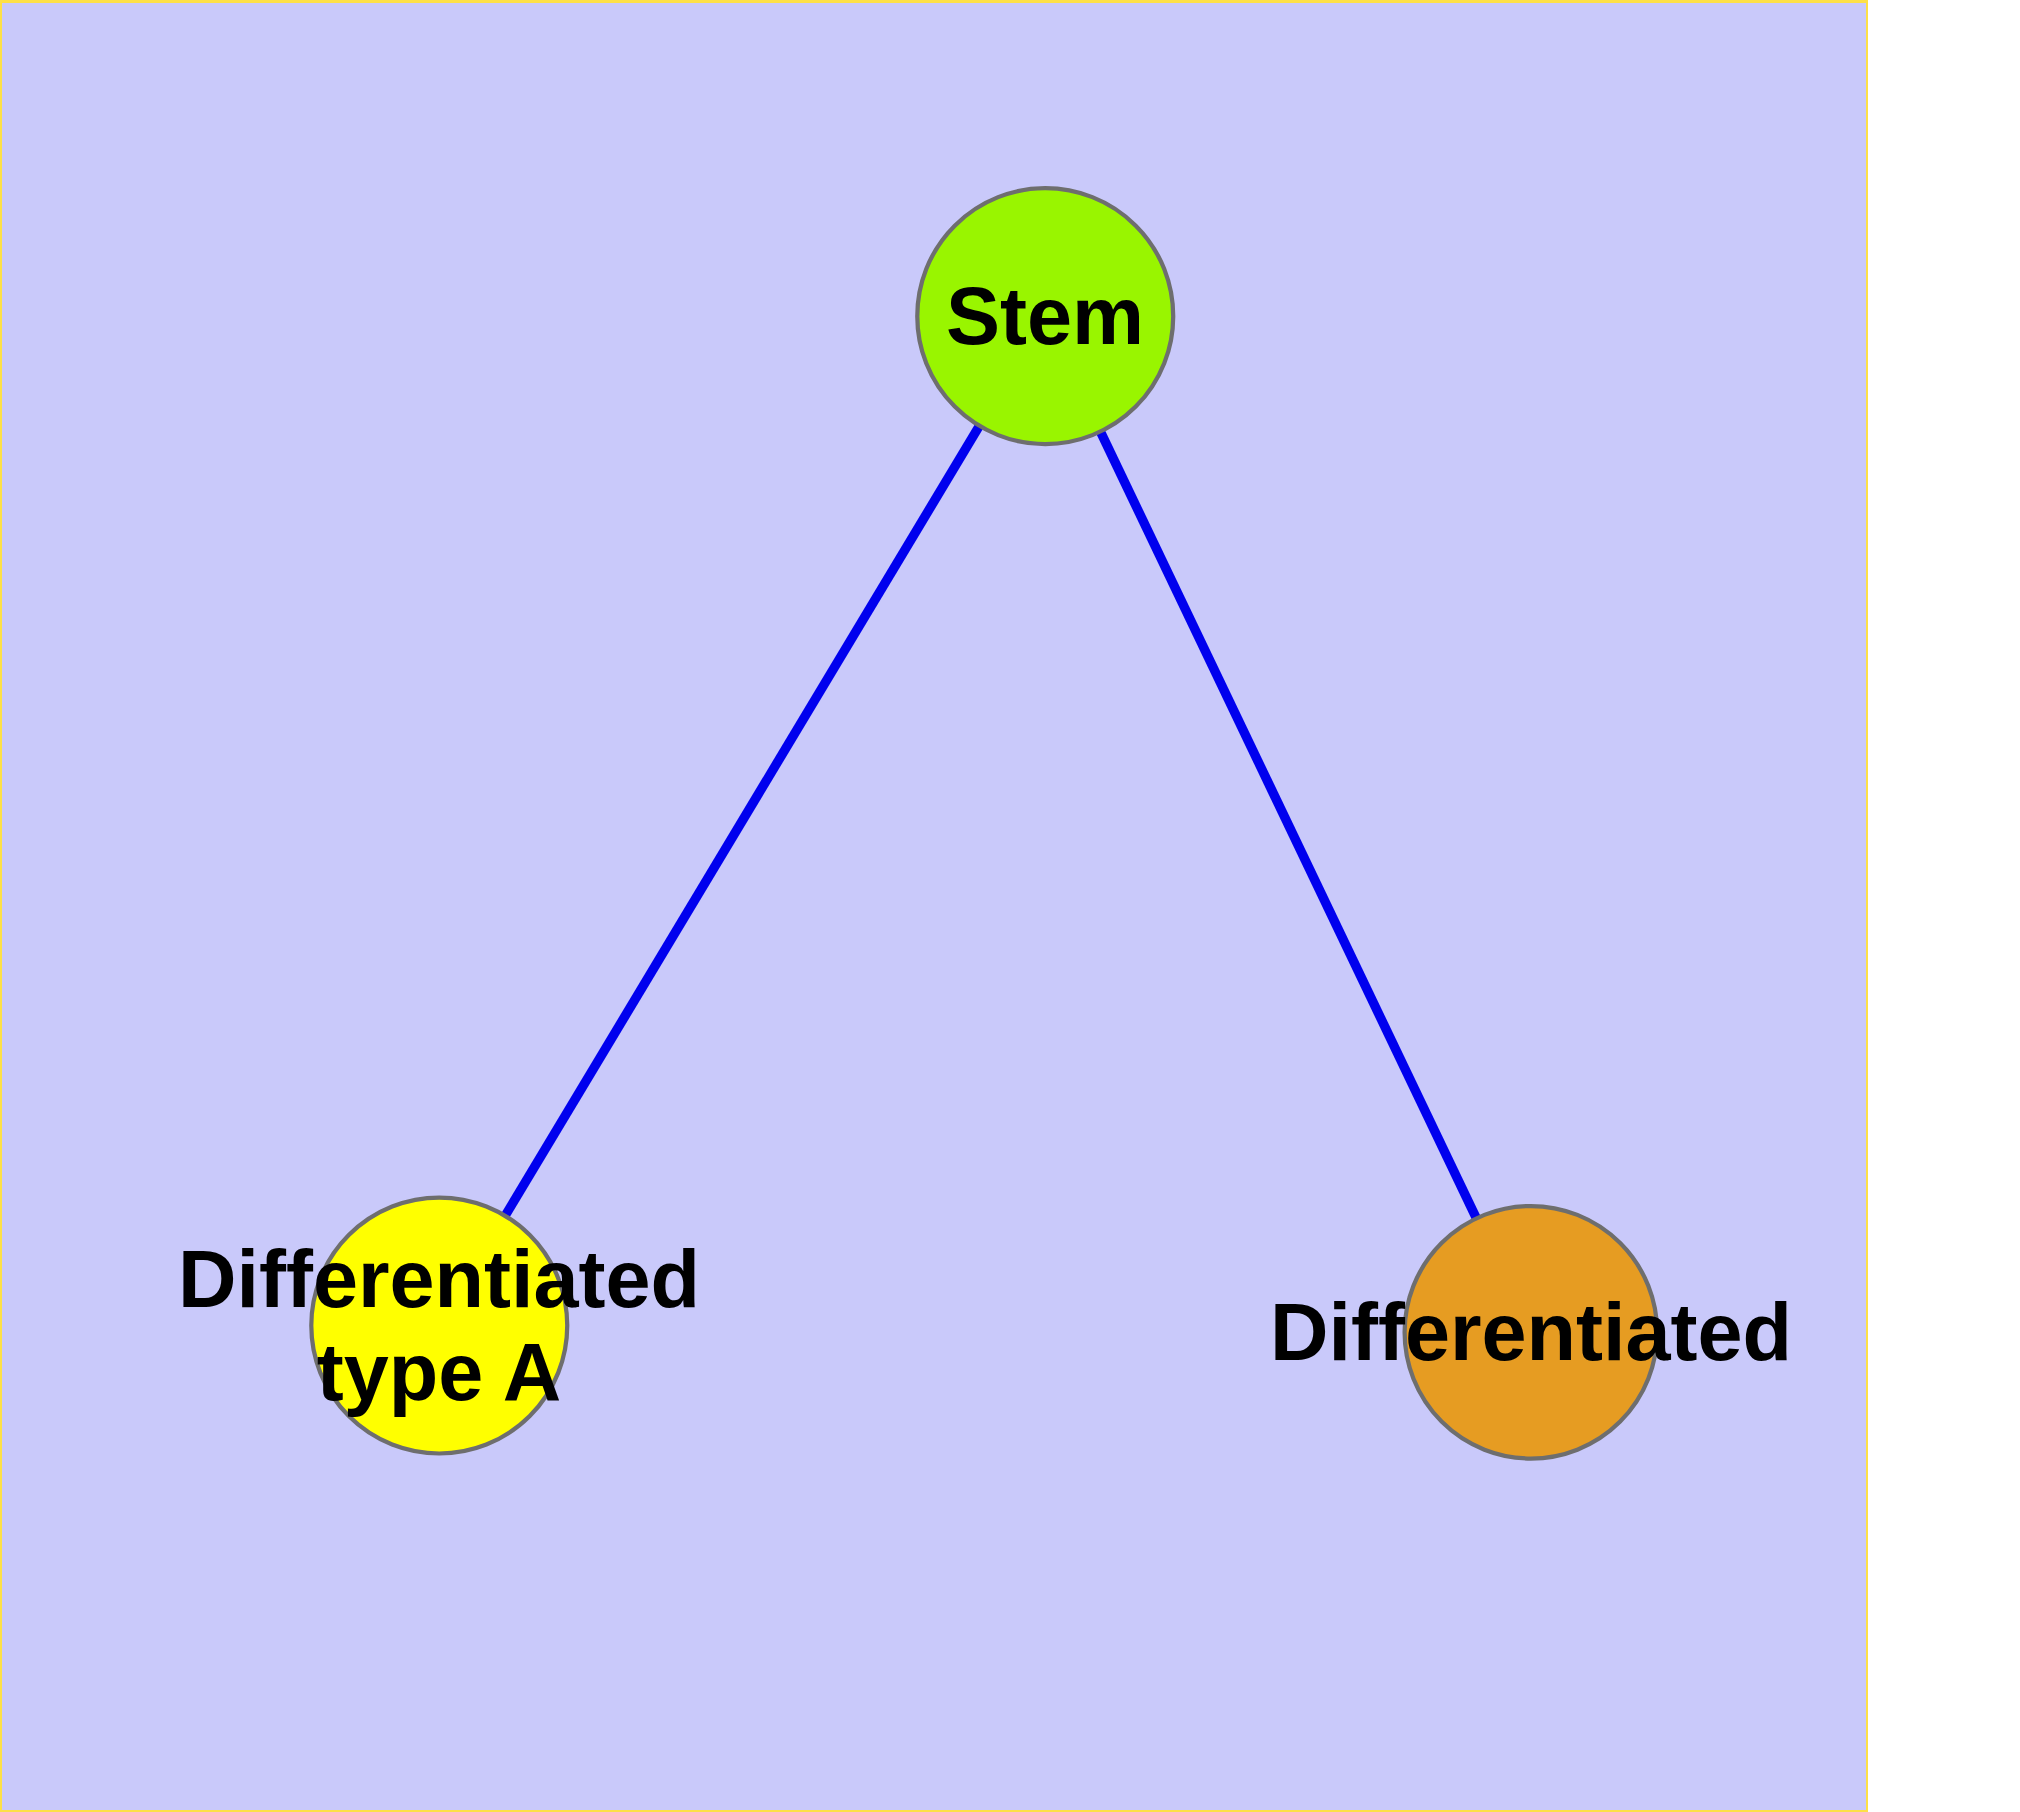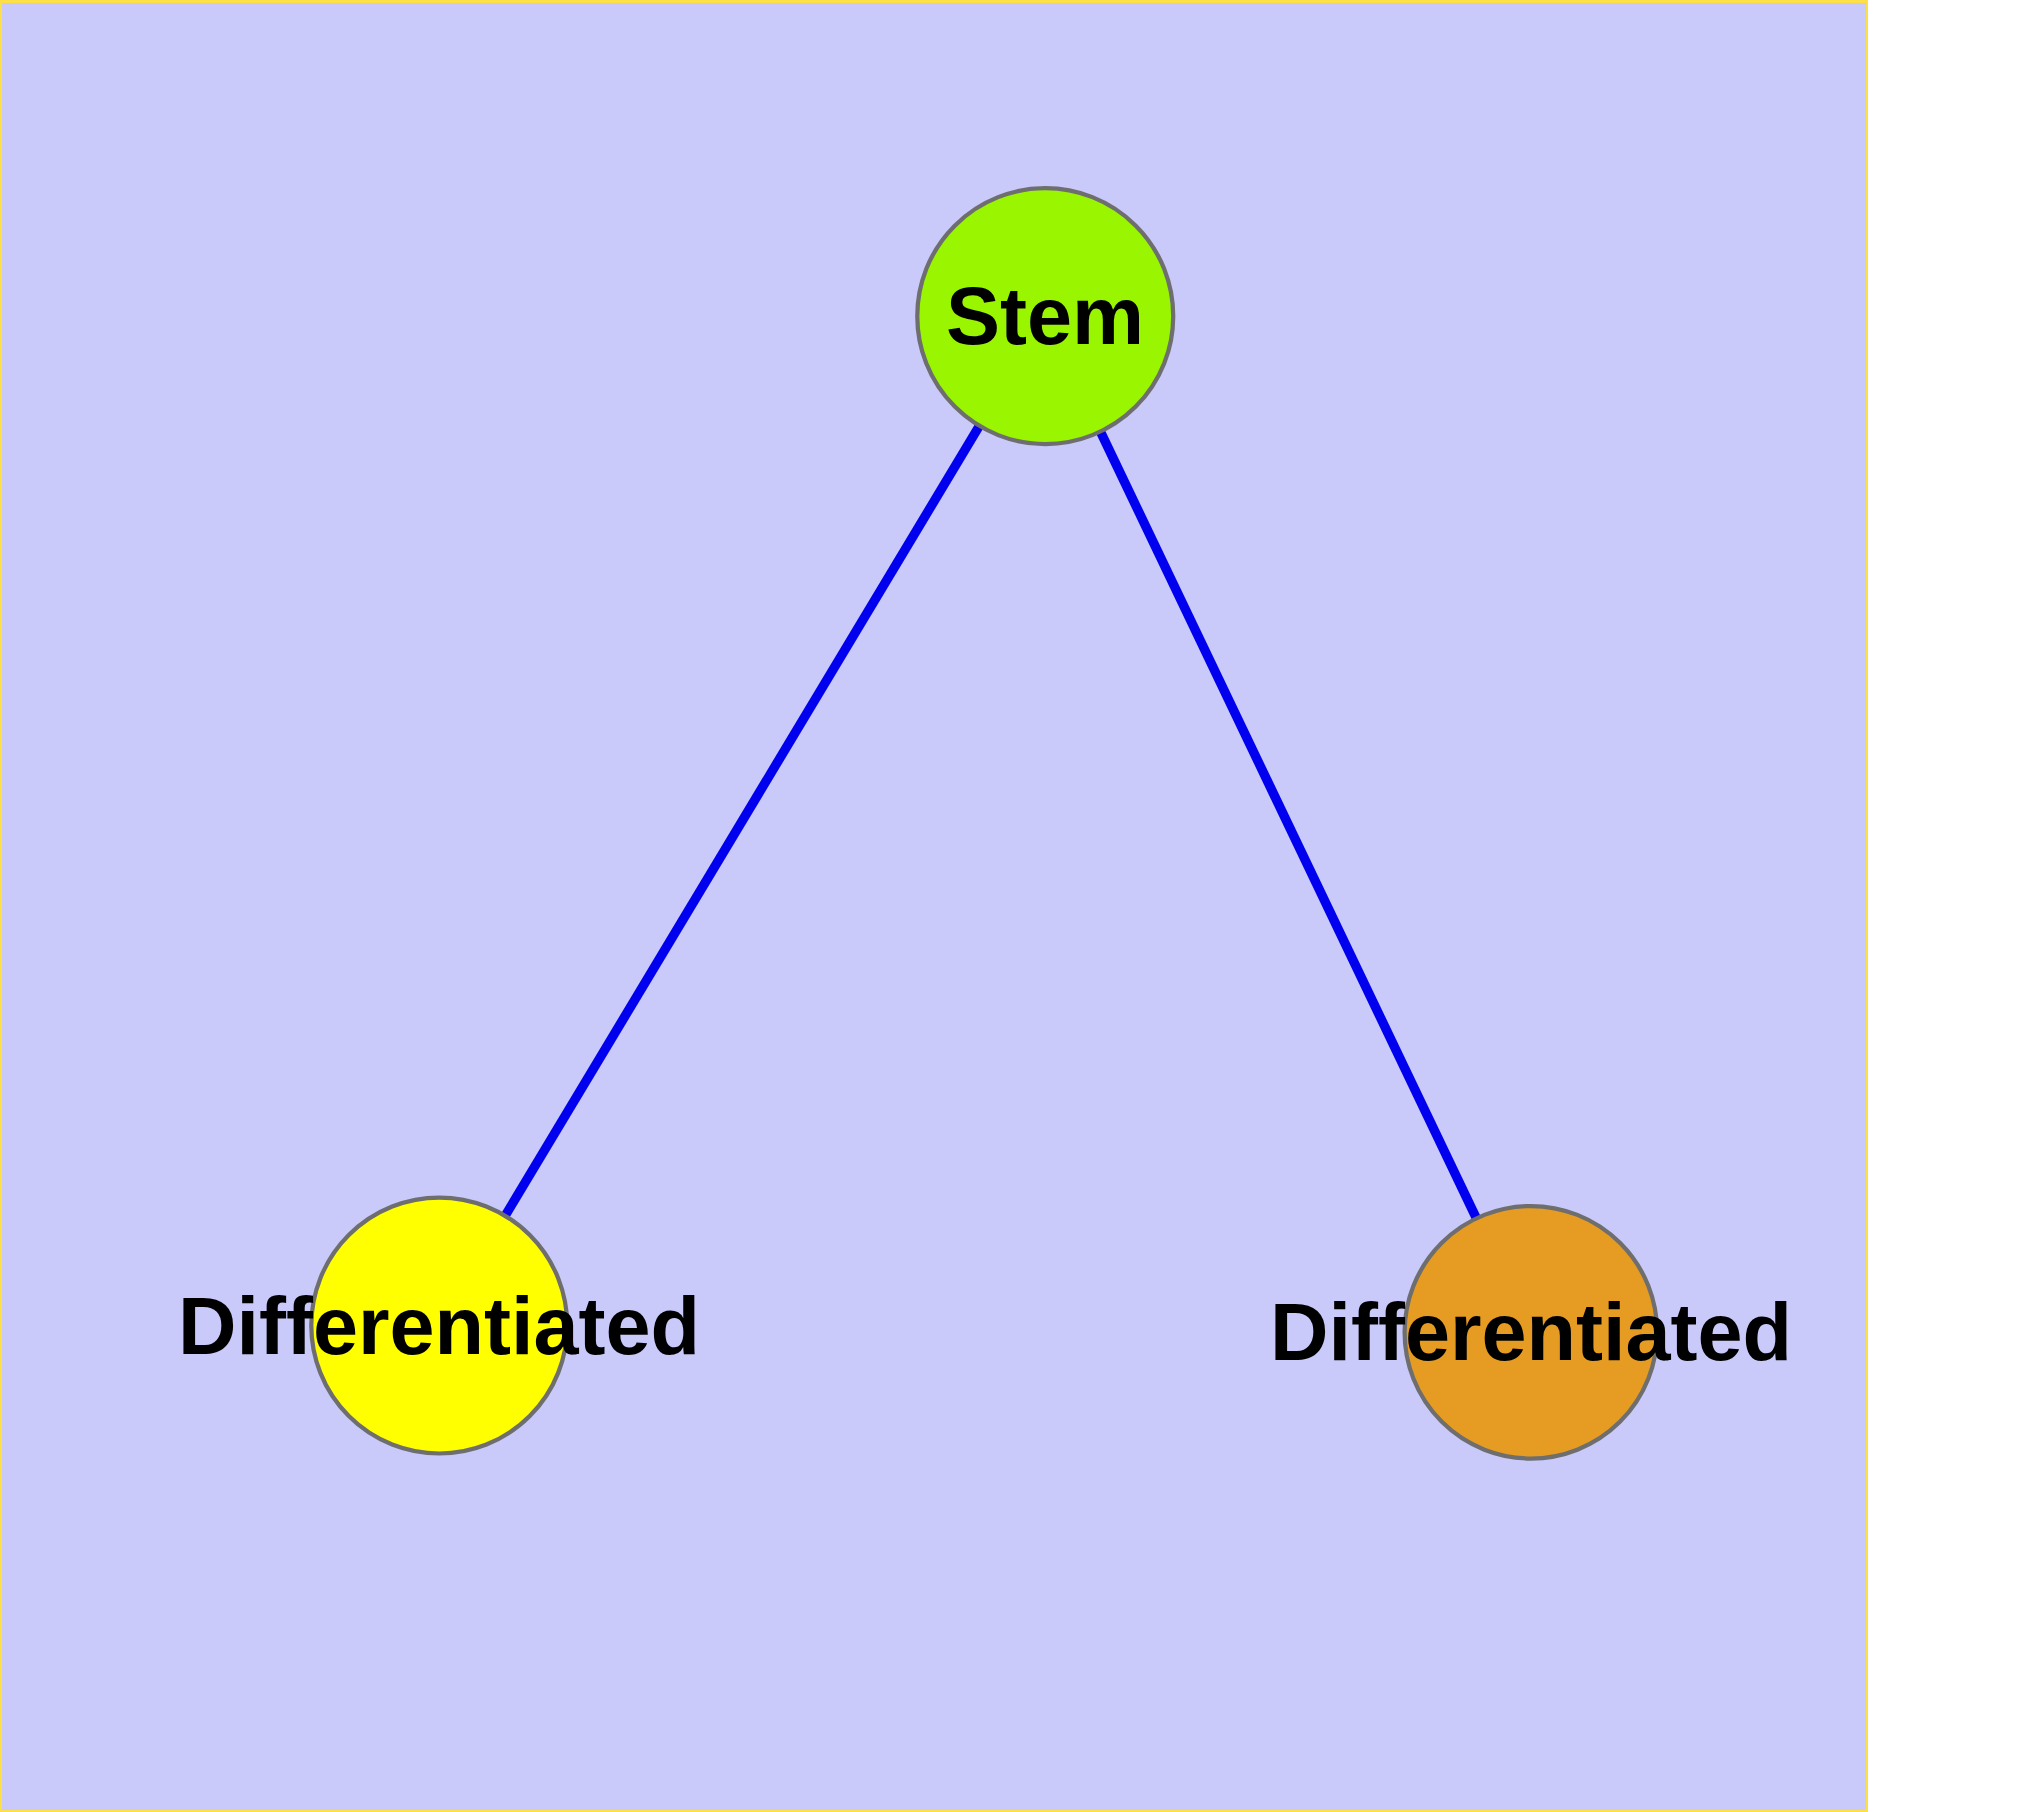--- a/index.html
+++ b/index.html
@@ -65,20 +65,21 @@
     <circle class="node" cx="518" cy="1564" r="151" fill="#ffff00" stroke="#6e6e6e"></circle>
     <circle class="node" cx="1806" cy="1572" r="149" fill="#e69c22" stroke="#6e6e6e"></circle>
   </svg>
 
   <div class="label" style="left:1045px; top:316px;">
     <span>Stem</span>
   </div>
 
   <div class="label" style="left:439px; top:1326px;">
     <span>Differentiated</span><br>
+    <span>type A</span>
   </div>
 
   <div class="label" style="left:1531px; top:1332px;">
     <span>Differentiated</span><br>
   </div>
 
 </div>
 
 
 </body></html>

